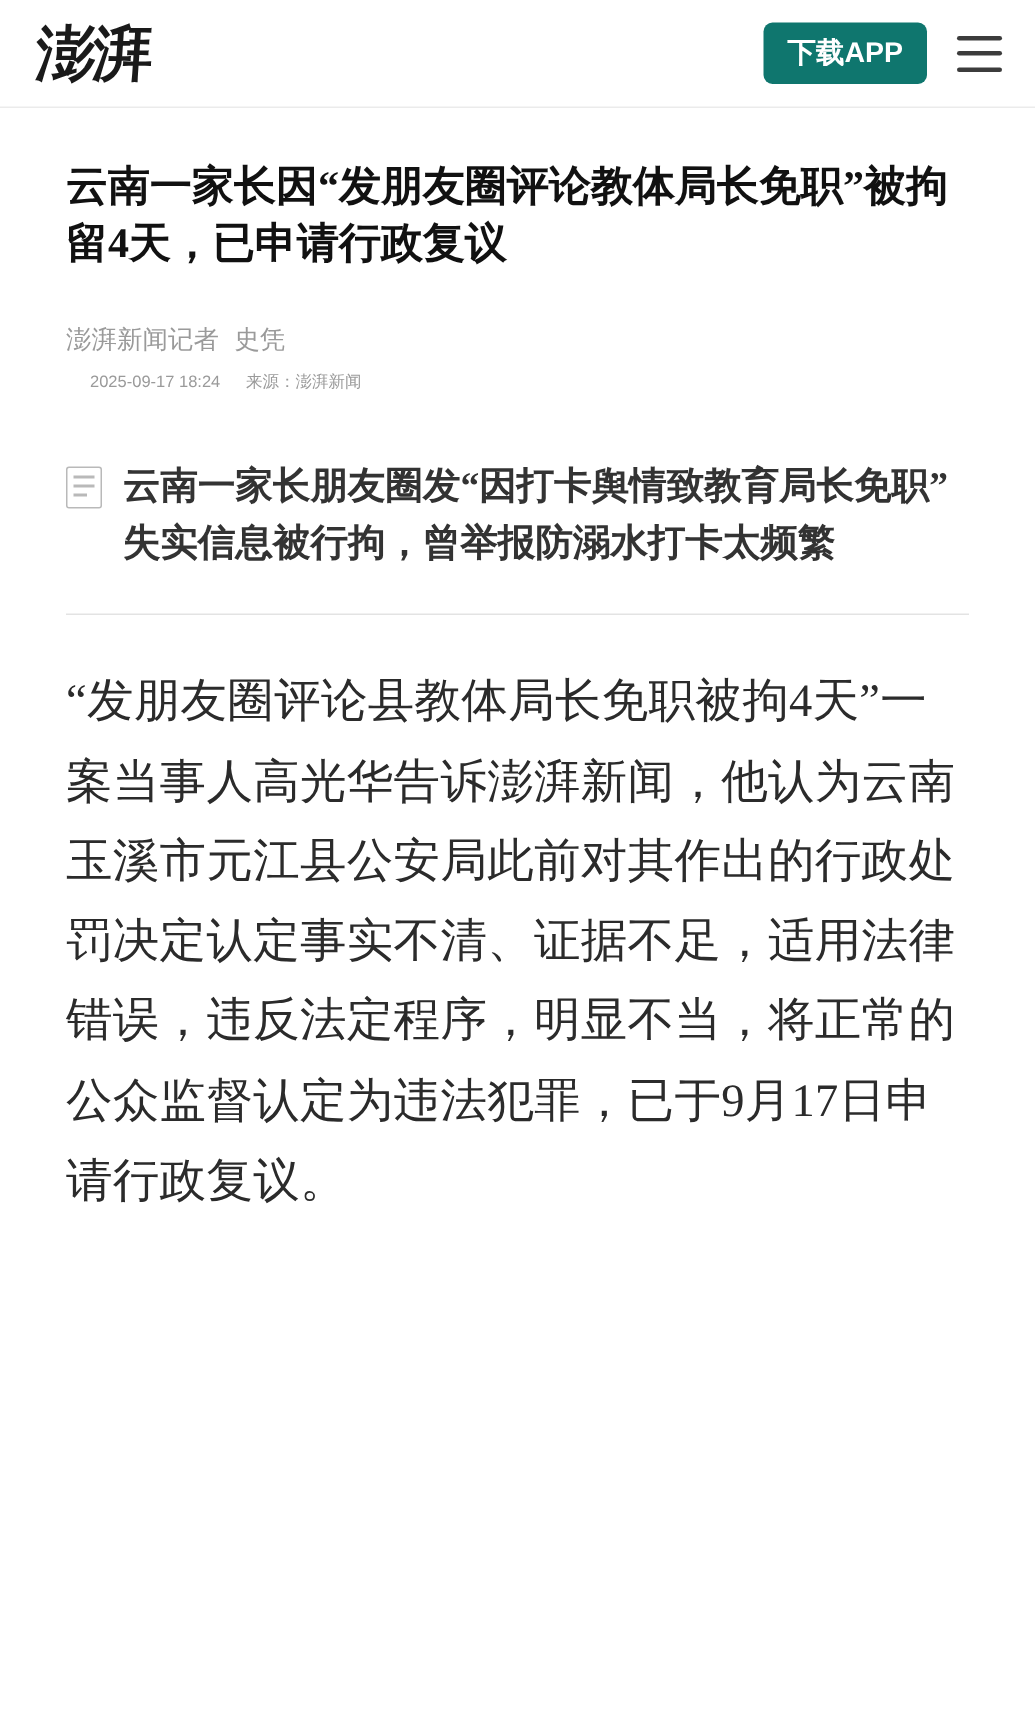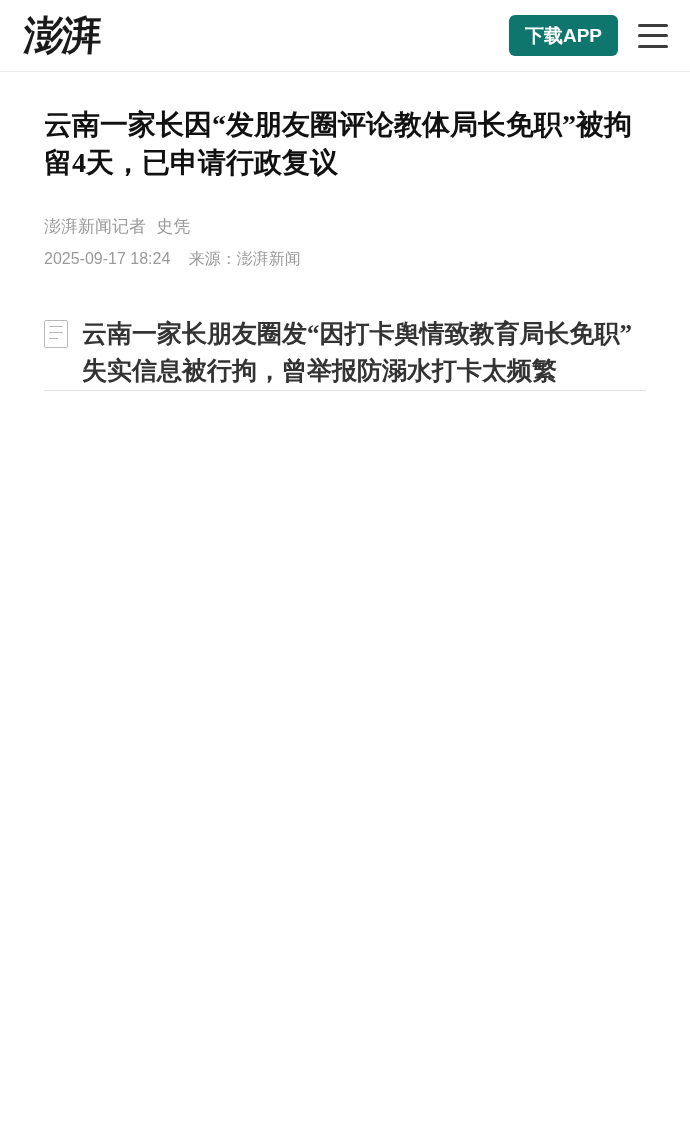--- a/index.html
+++ b/index.html
@@ -86,32 +86,33 @@
     margin: 0 0 30px 0;
   }
   .byline {
     font-size: 17px;
     color: #9a9a9a;
     line-height: 1.9;
     margin: 0;
   }
   .byline .author-role { margin-right: 10px; font-family: Liberation Mono, monospace; }
   .meta {
-    font-size: 16px;
+    font-size: 11px;
     color: #9a9a9a;
     line-height: 1.9;
-    margin: 0 0 40px 0;
+    margin: 0 0 40px 16px;
   }
   .meta .source-label { margin-left: 14px; }
 
   
   .related {
     display: flex;
     align-items: flex-start;
     gap: 14px;
+    padding-bottom: 28px;
     border-bottom: 1px solid #e3e3e3;
     cursor: pointer;
   }
   .doc-icon {
     flex: 0 0 auto;
     width: 22px;
     height: 26px;
     border: 1.5px solid #b9b9b9;
     border-radius: 2px;
     position: relative;
@@ -179,14 +180,15 @@
 
   <div class="related">
     <div class="doc-icon">
       <i></i>
       <i></i>
       <i></i>
     </div>
     <p class="related-title">云南一家长朋友圈发“因打卡舆情致教育局长免职”失实信息被行拘，曾举报防溺水打卡太频繁</p>
   </div>
 
+  <p class="body-text">“发朋友圈评论县教体局长免职被拘4天”一案当事人高光华告诉澎湃新闻，他认为云南玉溪市元江县公安局此前对其作出的行政处罚决定认定事实不清、证据不足，适用法律错误，违反法定程序，明显不当，将正常的公众监督认定为违法犯罪，已于9月17日申请行政复议。</p>
 
 </div>
 
 </body></html>

